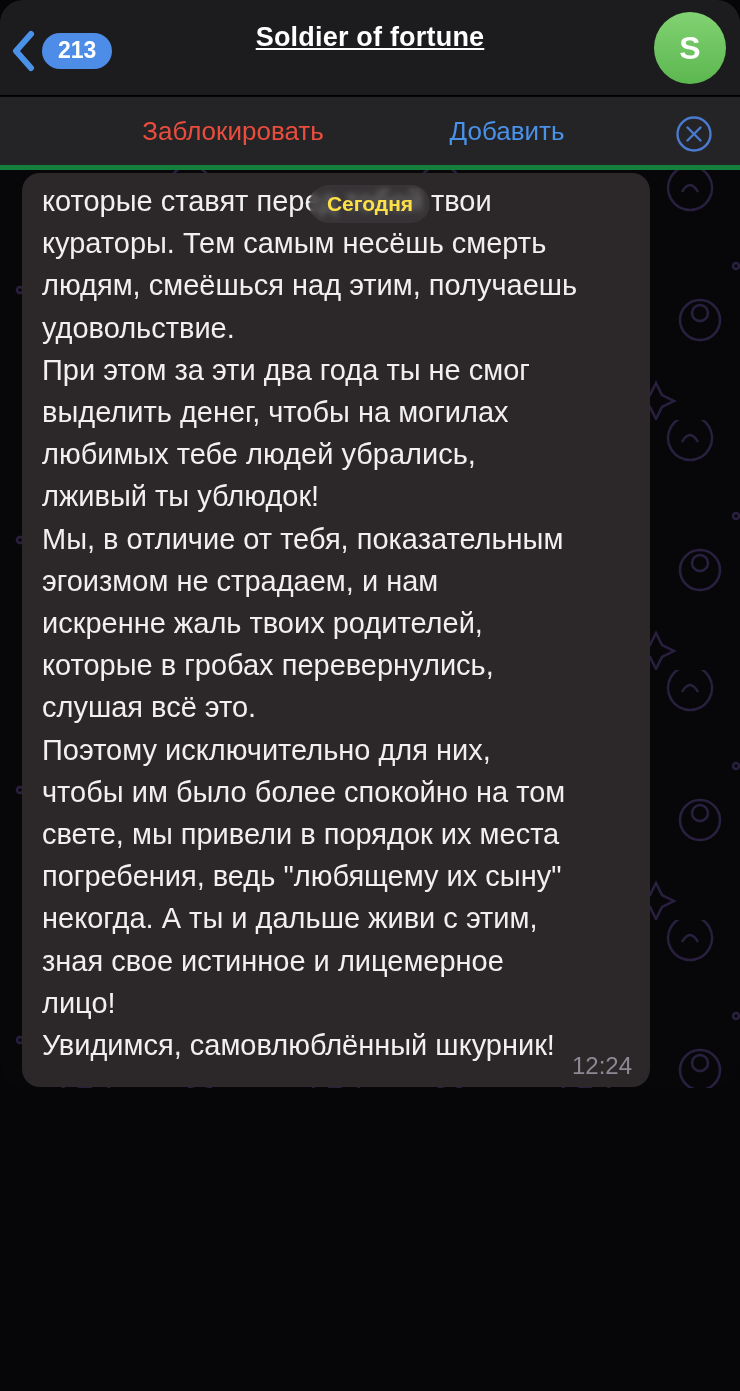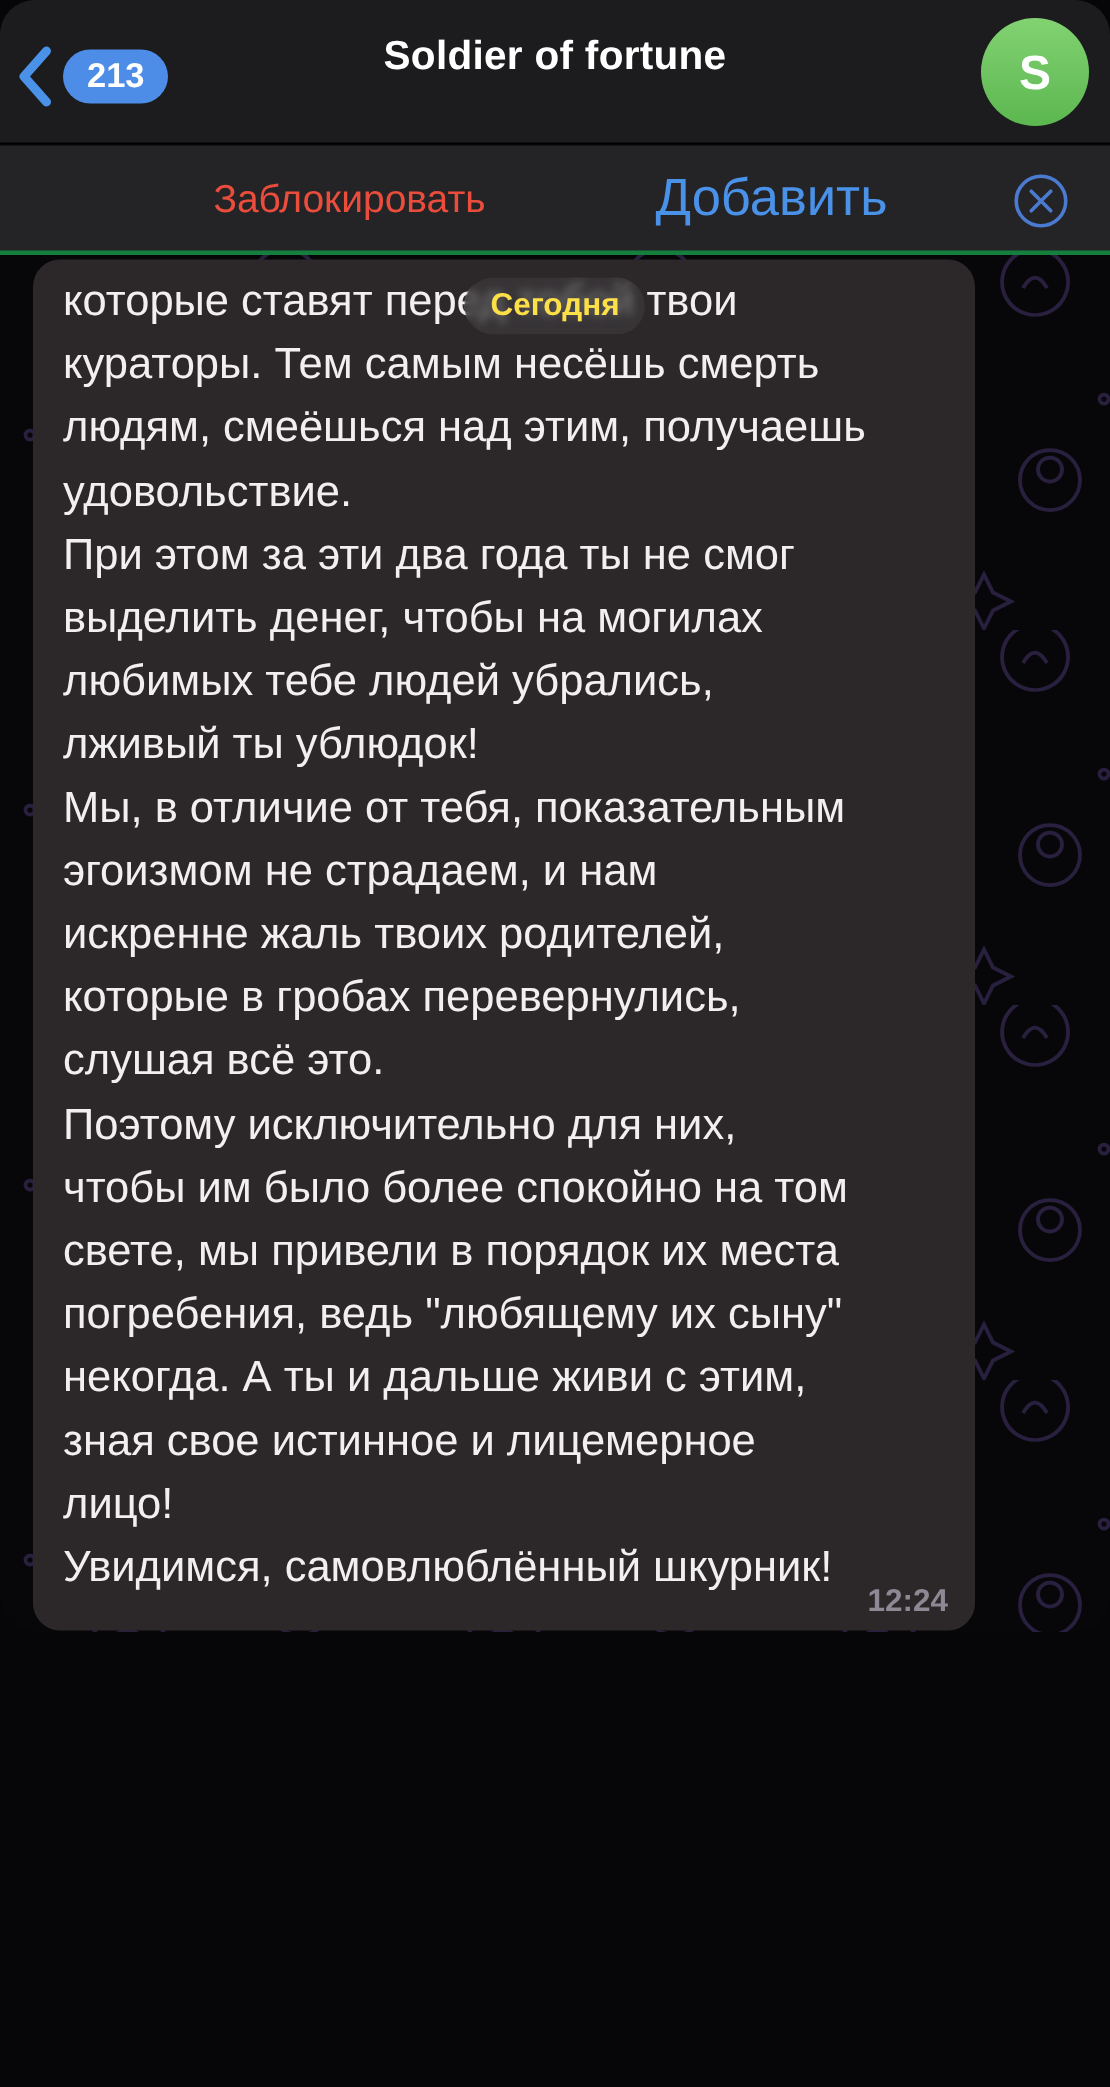--- a/index.html
+++ b/index.html
@@ -8,52 +8,52 @@
   .screen { position:relative; width:740px; height:1088px; background:#060608; overflow:hidden;border-radius:23px; }
 
   
   .navbar { position:absolute; left:0; top:0; width:740px; height:96px;
             background:#1c1c1e; z-index:30; border-bottom:1px solid #000; }
   .back-wrap { position:absolute; left:10px; top:30px; display:flex; align-items:center; gap:6px; cursor:pointer; }
   .back-chevron { width:26px; height:42px; }
   .unread-badge { background:#4d8de8; color:#fff; font-size:23px; font-weight:600;
                   padding:5px 16px; border-radius:18px; line-height:1.1; }
   .nav-title { position:absolute; left:0; right:0; top:22px; text-align:center;
-               color:#ffffff; font-size:27px; font-weight:700; letter-spacing:.2px; }
+               color:#ffffff; font-size:27px; font-weight:700; letter-spacing:.2px;text-decoration:underline; }
   .nav-subtitle { position:absolute; left:0; right:0; top:58px; text-align:center;
                   color:#8a8a8e; font-size:20px; }
   .avatar { position:absolute; right:14px; top:12px; width:72px; height:72px; border-radius:50%;
             background:linear-gradient(180deg,#82d272,#5cb750);
             display:flex; align-items:center; justify-content:center;
             color:#fff; font-size:32px; font-weight:700; cursor:pointer; }
 
   
   .actionbar { position:absolute; left:0; top:97px; width:740px; height:73px;
-               background:#242426; z-index:29; border-bottom:3px solid #15803d;
+               background:#242426; z-index:29; border-bottom:5px solid #15803d;
                display:flex; align-items:center; }
   .act-block { position:absolute; left:118px; width:230px; text-align:center;
                color:#eb4d3d; font-size:26px; cursor:pointer; }
   .act-add   { position:absolute; left:437px; width:140px; text-align:center;
-               color:#4a91e8; font-size:35px; cursor:pointer; }
+               color:#4a91e8; font-size:26px; cursor:pointer; }
   .act-close { position:absolute; left:674px; top:17px; width:40px; height:40px; cursor:pointer; }
 
   
   .wallpaper { position:absolute; left:0; top:170px; width:740px; height:1221px; z-index:0; }
 
   
   .date-pill { position:absolute; left:50%; transform:translateX(-50%); top:185px; z-index:15;
                background:rgba(60,58,60,0.68); color:#fde047; font-size:21px; font-weight:600;
                padding:7px 17px; border-radius:20px; backdrop-filter:blur(3px); }
 
   
   .msg-bubble { position:absolute; left:22px; top:173px; width:628px; height:914px;
                 background:#2c2829; border-radius:18px; z-index:5; }
   .msg-text { position:absolute; left:20px; top:7px; width:592px;
               color:#f1efef; font-size:29px; line-height:42.2px; white-space:pre-line; }
-  .msg-time { position:absolute; right:18px; bottom:7px; color:#8d8893; font-size:21px;font-weight:bold; }
+  .msg-time { position:absolute; right:18px; bottom:7px; color:#8d8893; font-size:24px; }
 
   
   .photo-msg { position:absolute; left:22px; top:1097px; width:572px; height:277px;
                border-radius:20px 20px 0 0; overflow:hidden; z-index:5; cursor:pointer;
                background:#3a352f; }
   .photo-msg svg { display:block; }
 
   
   .inputbar { position:absolute; left:0; top:1374px; width:740px; height:17px;
               background:#19191b; z-index:20; }

